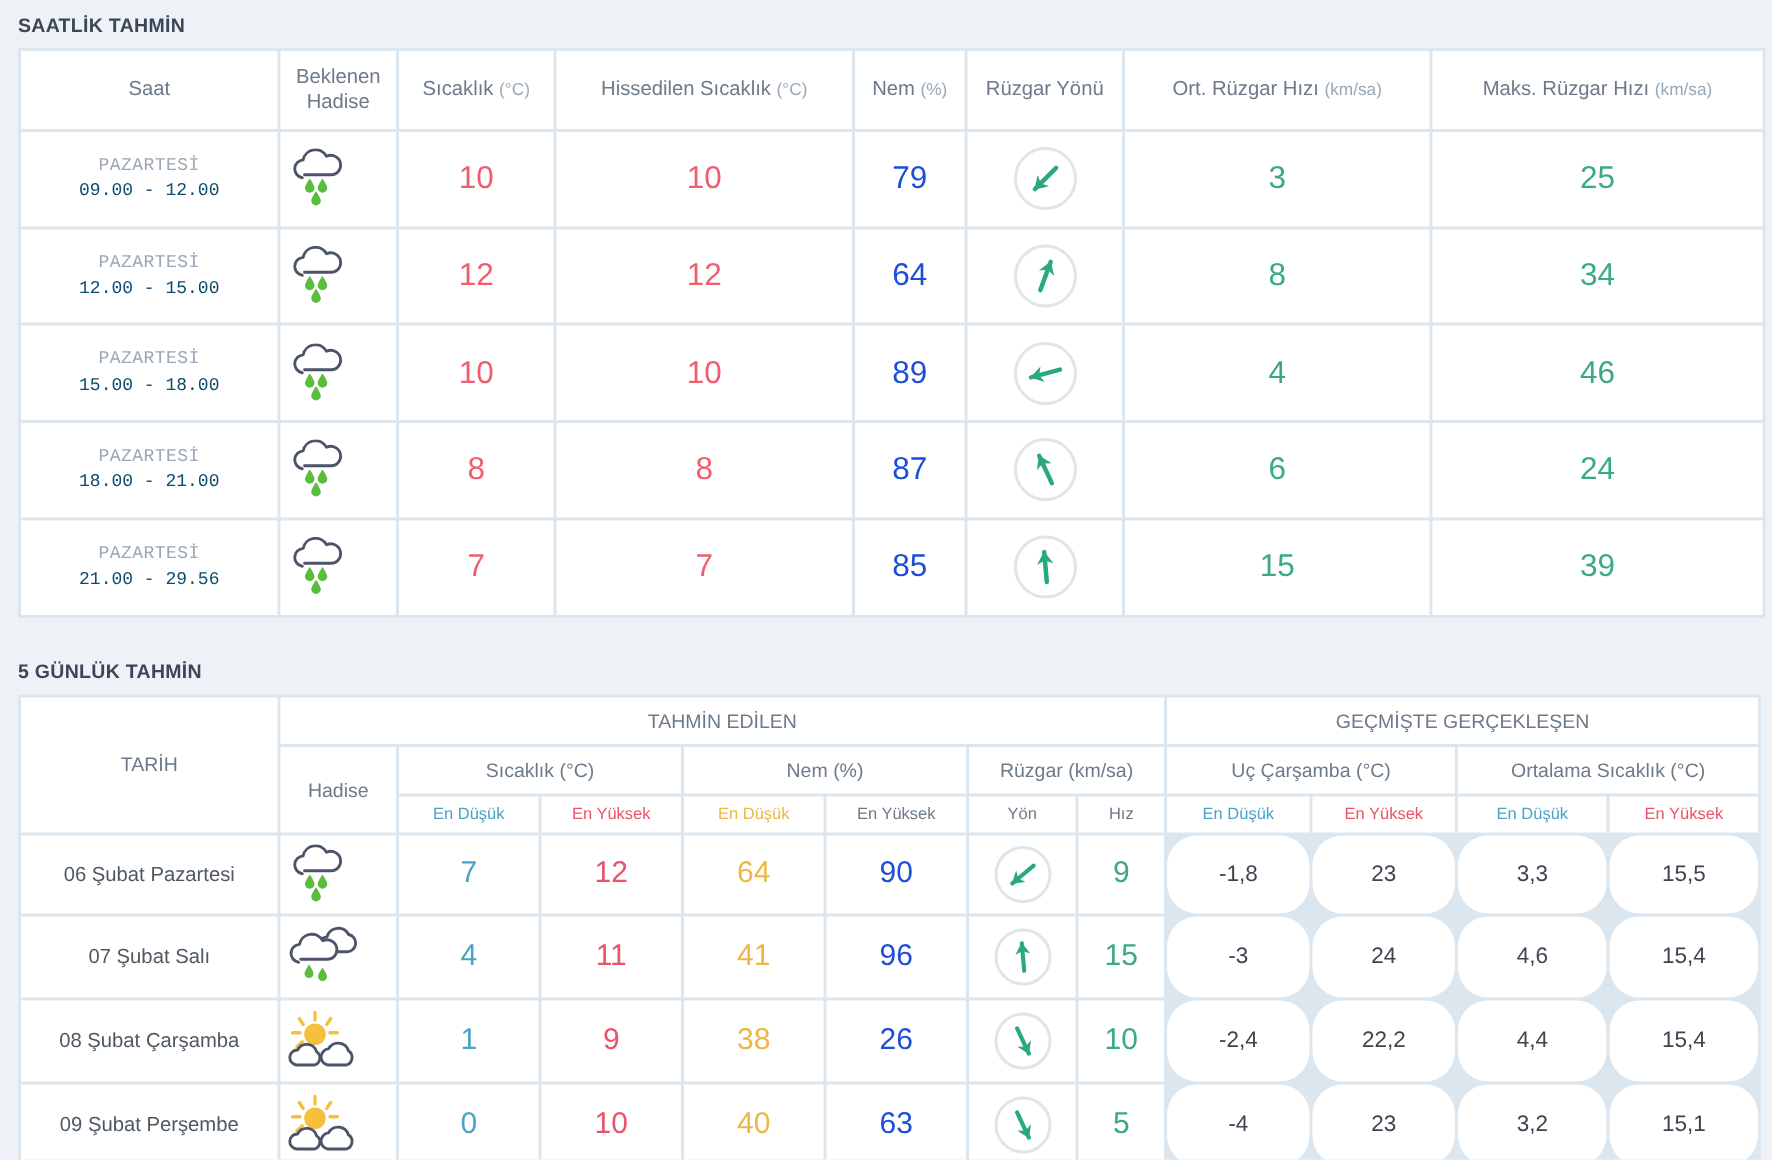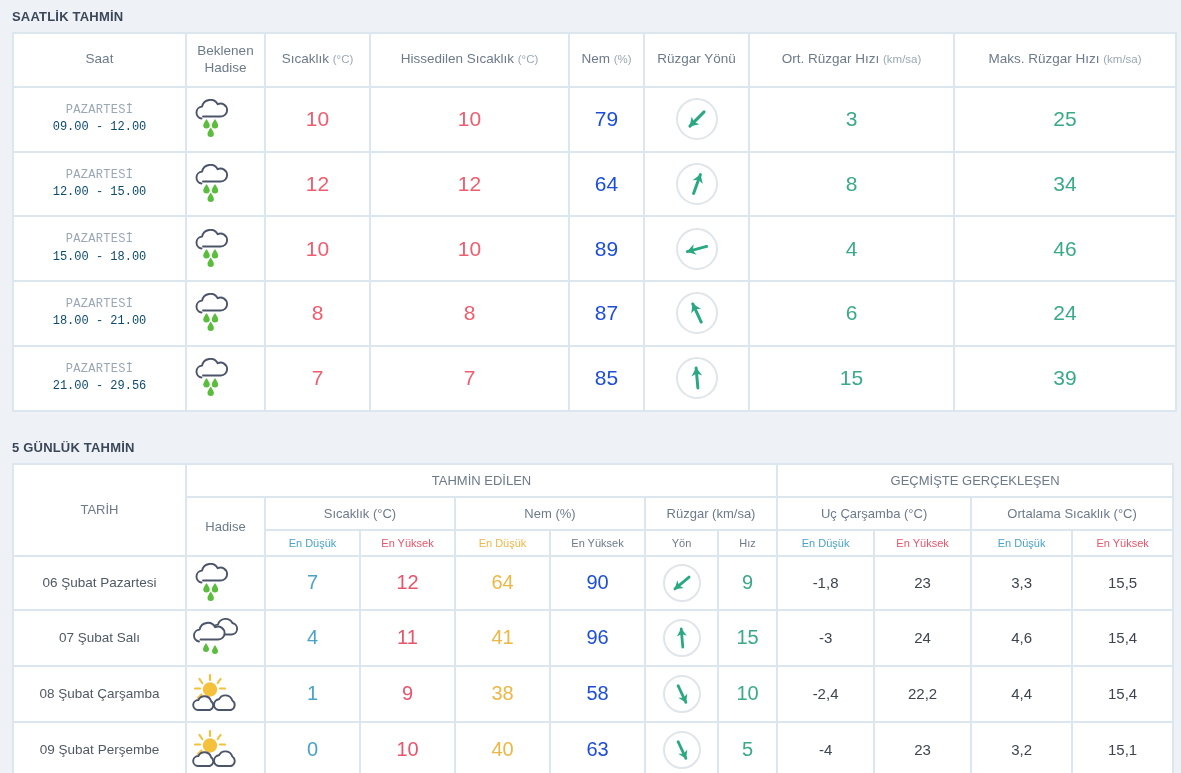--- a/index.html
+++ b/index.html
@@ -74,21 +74,21 @@
   }
   .num { font-size: 21px; padding: 10px 1px; }
   .num.sm { font-size: 20px; }
   .t-temp { color: #ef5d6e; }
   .t-feel { color: #ef5d6e; }
   .t-hum  { color: #1d4ed8; }
   .t-wind { color: #3aa98a; }
   .t-low  { color: #4aa3c7; }
   .t-high { color: #e8546a; }
   .t-gold { color: #edb745; }
-  .past { font-size: 15px; color: #3d4550; padding: 10px 2px; }
+  .past { font-size: 15px; color: #3d4550; padding: 10px 2px; border-radius: 20px; }
 
   .iconcell { padding: 6px 2px; }
   .wind-ring {
     width: 42px; height: 42px;
     border: 2px solid #dfe5ea;
     border-radius: 50%;
     display: inline-flex;
     align-items: center; justify-content: center;
   }
   .wind-ring.sm { width: 38px; height: 38px; }
@@ -363,21 +363,21 @@
                 <line x1="9" y1="25" x2="12.5" y2="21.5"></line>
               </g>
               <circle cx="21" cy="16.5" r="7.2" fill="#f5c13d"></circle>
               <path d="M29.5 37a5.4 5.4 0 0 1 .5-10.7 7.2 7.2 0 0 1 13.3 1.2 5.3 5.3 0 0 1-1.3 9.5z" fill="#fff" stroke="#4b5468" stroke-width="1.9" stroke-linejoin="round"></path>
               <path d="M9 37a5 5 0 0 1 .4-10 6.8 6.8 0 0 1 12.6 1.1A5 5 0 0 1 20.8 37z" fill="#fff" stroke="#4b5468" stroke-width="1.9" stroke-linejoin="round"></path>
             </svg>
           </td>
           <td class="num sm t-low">1</td>
           <td class="num sm t-high">9</td>
           <td class="num sm t-gold">38</td>
-          <td class="num sm t-hum">58</td>
+          <td class="num sm t-hum">26</td>
           <td class="iconcell"><span class="wind-ring sm">
               <svg width="24" height="24" viewBox="0 0 26 26" style="transform:rotate(155deg)">
                 <path d="M13 3 L13 23" stroke="#2aa882" stroke-width="3" stroke-linecap="round"></path>
                 <path d="M13 2.5 L18.4 11 L13 8.6 L7.6 11 Z" fill="#2aa882"></path>
               </svg>
             </span></td>
           <td class="num sm t-wind">10</td>
           <td class="past">-2,4</td>
           <td class="past">22,2</td>
           <td class="past">4,4</td>

